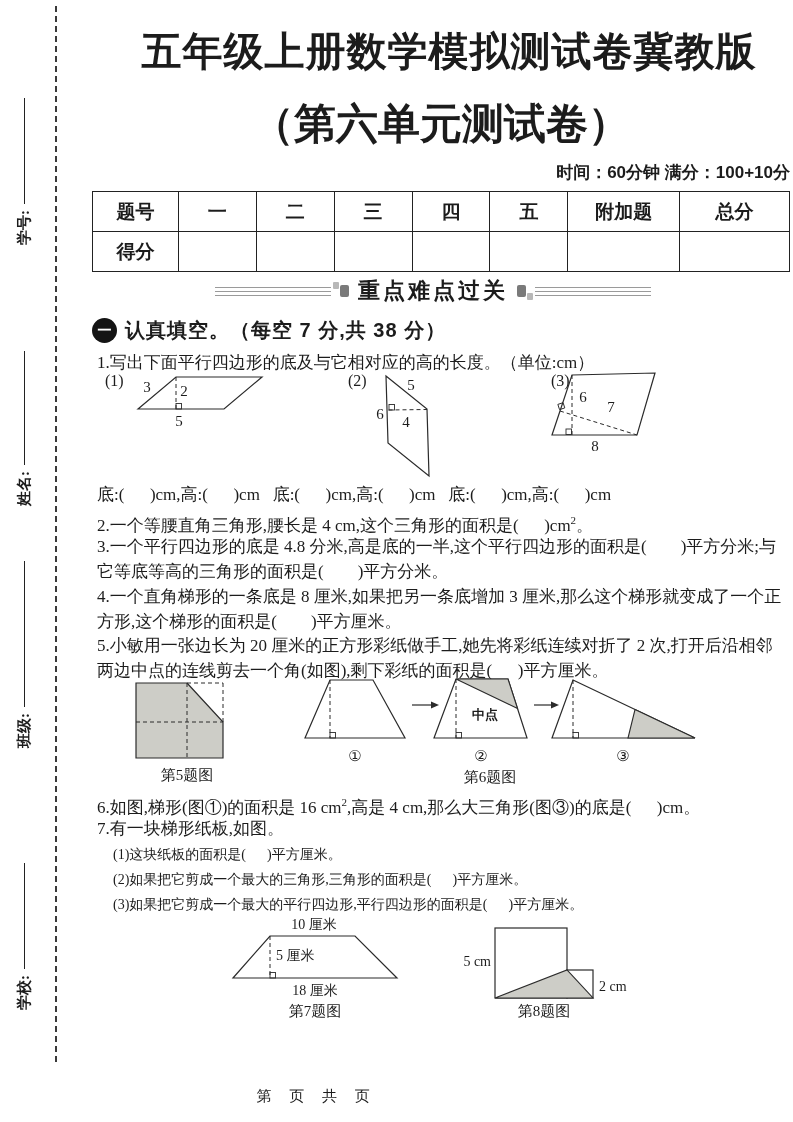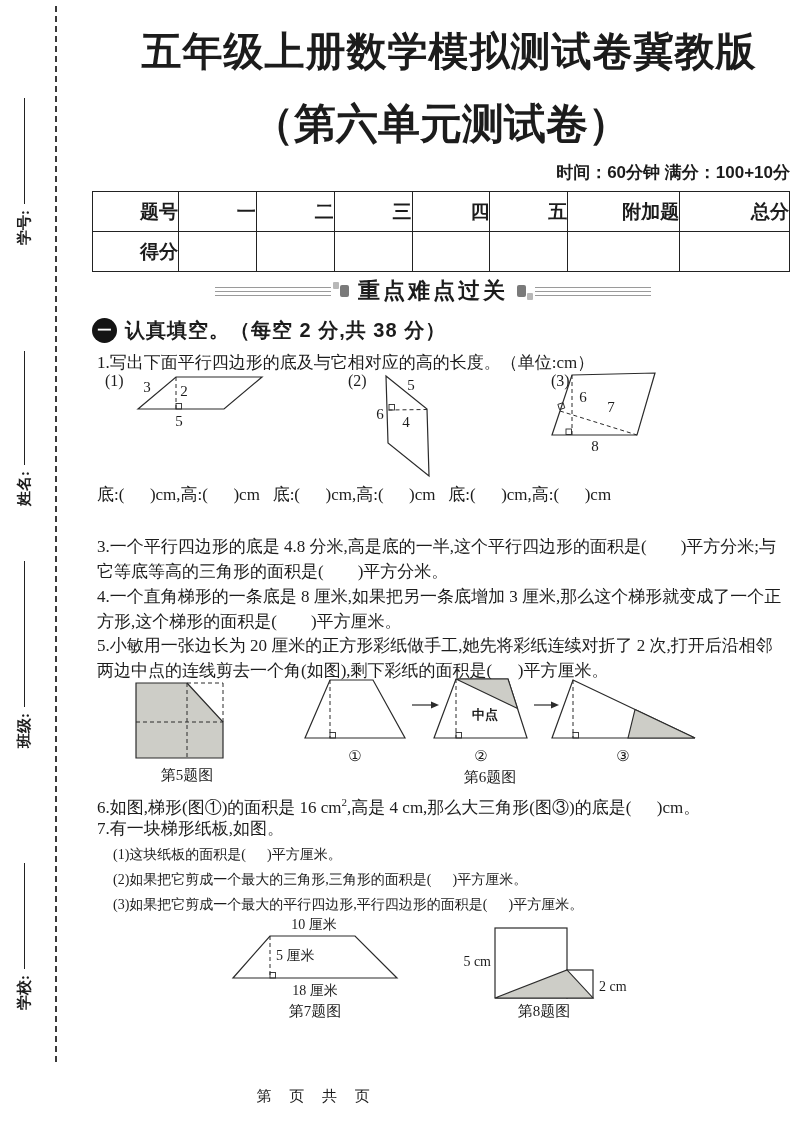--- a/index.html
+++ b/index.html
@@ -16,21 +16,21 @@
 
   
   .title { left:100px; width:698px; top:24px; text-align:center;
            font-family:"Liberation Sans", sans-serif; font-weight:900; font-size:40px; letter-spacing:1px; }
   .subtitle { left:92px; width:698px; top:96px; text-align:center;
               font-family:"Liberation Sans", sans-serif; font-weight:900; font-size:42px; }
   .exam-info { left:92px; width:698px; top:161px; text-align:right;
                font-family:"Liberation Sans", sans-serif; font-weight:bold; font-size:17px; }
 
   table.score { left:92px; top:191px; position:absolute; border-collapse:collapse; width:698px; }
-  table.score th, table.score td { border:1.6px solid #222; height:39px; text-align:right;
+  table.score th, table.score td { border:1.6px solid #222; height:39px; text-align:center;
         font-family:"Liberation Sans", sans-serif; font-weight:600; font-size:19px; padding:0; }
 
   .banner { left:84px; width:698px; top:276px; display:flex; justify-content:center; align-items:center; gap:9px; }
   .banner-title { font-family:"Liberation Sans", sans-serif; font-weight:900; font-size:22px; letter-spacing:3px; }
   .rule { width:116px; height:9px;
           background:repeating-linear-gradient(to bottom,#9a9a9a 0 1px,transparent 1px 4px); }
   .mark { width:9px; height:12px; background:#7a7a7a; border-radius:2px; position:relative; }
   .mark::before { content:""; position:absolute; width:6px; height:7px; background:#b8b8b8; border-radius:1px; }
   .mark-l::before { left:-7px; top:-3px; }
   .mark-r::before { right:-7px; bottom:-3px; }
@@ -127,21 +127,21 @@
   <div class="abs banner">
     <span class="rule"></span>
     <span class="mark mark-l"></span>
     <span class="banner-title">重点难点过关</span>
     <span class="mark mark-r"></span>
     <span class="rule"></span>
   </div>
 
   <div class="abs section-head">
     <span class="badge">一</span>
-    <span class="section-title">认真填空。（每空 2 分,共 38 分）</span>
+    <span class="section-title">认真填空。（每空 7 分,共 38 分）</span>
   </div>
 
   <div class="abs q" style="top:350px;">1.写出下面平行四边形的底及与它相对应的高的长度。（单位:cm）</div>
 
   <svg class="figstrip" style="top:366px;" width="698" height="132" viewBox="0 0 698 132">
     <g>
       <text class="fnum" x="13" y="20">(1)</text>
       <polygon class="shape" points="46,43 84,11 170,11 132,43"></polygon>
       <line class="dash" x1="84" y1="11" x2="84" y2="43"></line>
       <rect class="ra" x="84" y="37.5" width="5.5" height="5.5"></rect>
@@ -166,20 +166,21 @@
       <rect class="ra" x="474" y="63" width="5.5" height="5.5"></rect>
       <rect class="ra" x="466.5" y="37.5" width="5.5" height="5.5" transform="rotate(-18 469 40)"></rect>
       <text class="flab" x="491" y="36">6</text>
       <text class="flab" x="519" y="46">7</text>
       <text class="flab" x="503" y="85">8</text>
     </g>
   </svg>
 
   <div class="abs q" style="top:482px;">底:(      )cm,高:(      )cm   底:(      )cm,高:(      )cm   底:(      )cm,高:(      )cm</div>
 
+  <div class="abs q" style="top:508px;"><span>2.一个等腰直角三角形,腰长是 4 cm,这个三角形的面积是(      )cm</span><sup>2</sup><span>。</span></div>
   <div class="abs q" style="top:534px;">3.一个平行四边形的底是 4.8 分米,高是底的一半,这个平行四边形的面积是(        )平方分米;与它等底等高的三角形的面积是(        )平方分米。</div>
   <div class="abs q" style="top:584px;">4.一个直角梯形的一条底是 8 厘米,如果把另一条底增加 3 厘米,那么这个梯形就变成了一个正方形,这个梯形的面积是(        )平方厘米。</div>
   <div class="abs q" style="top:633px;">5.小敏用一张边长为 20 厘米的正方形彩纸做手工,她先将彩纸连续对折了 2 次,打开后沿相邻两边中点的连线剪去一个角(如图),剩下彩纸的面积是(      )平方厘米。</div>
 
   <svg class="figstrip" style="top:672px;" width="698" height="116" viewBox="0 0 698 116">
     <g>
       <polygon class="fillshade" points="44,11 95,11 131,50 131,86 44,86"></polygon>
       <path class="shape" d="M95,11 L44,11 L44,86 L131,86 L131,50 L95,11"></path>
       <line class="dash" x1="95" y1="11" x2="131" y2="11"></line>
       <line class="dash" x1="131" y1="11" x2="131" y2="50"></line>

